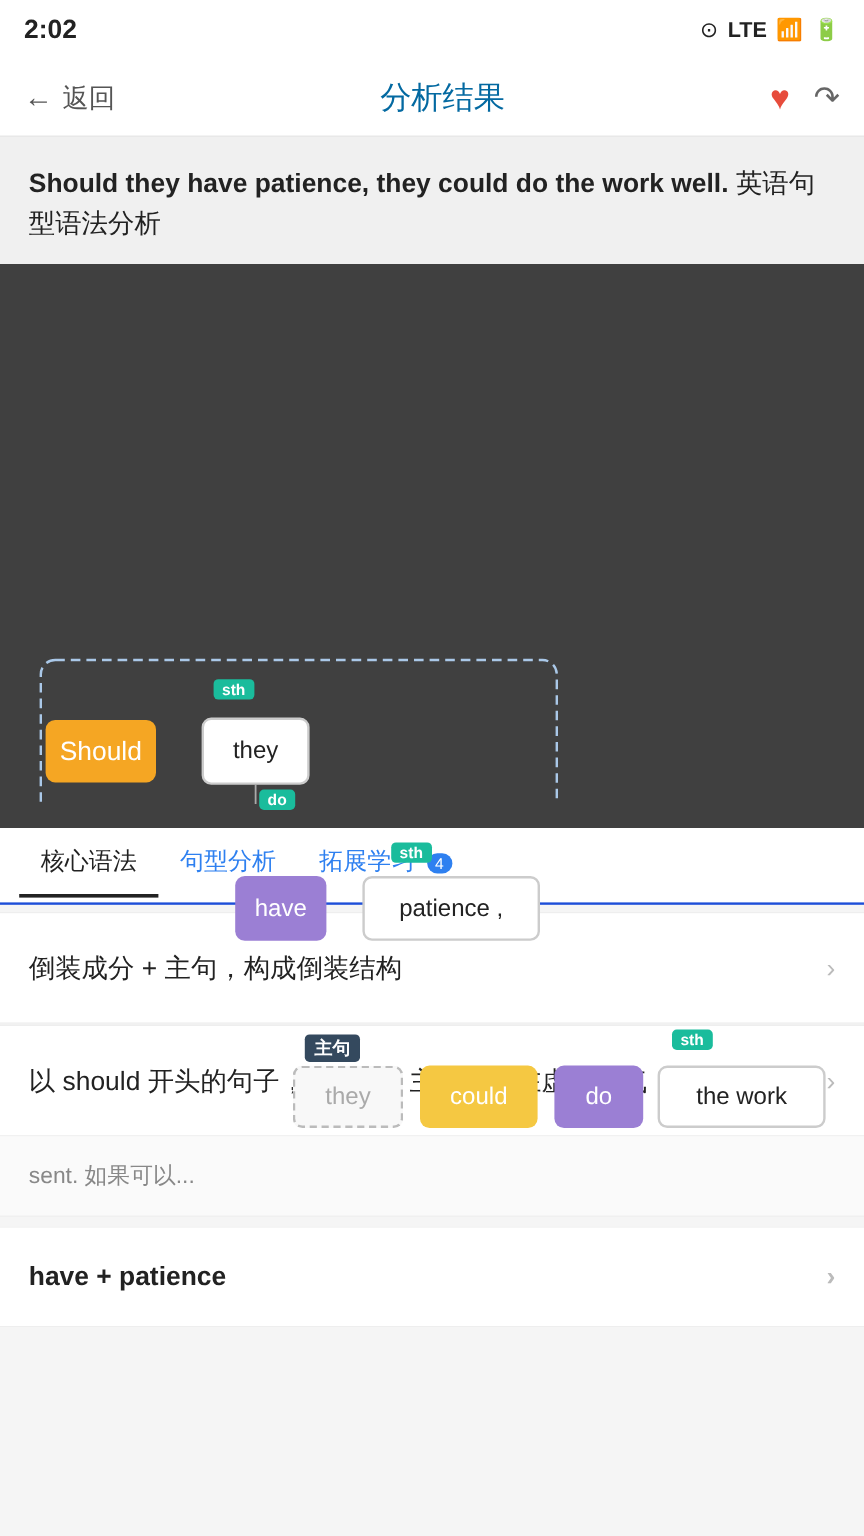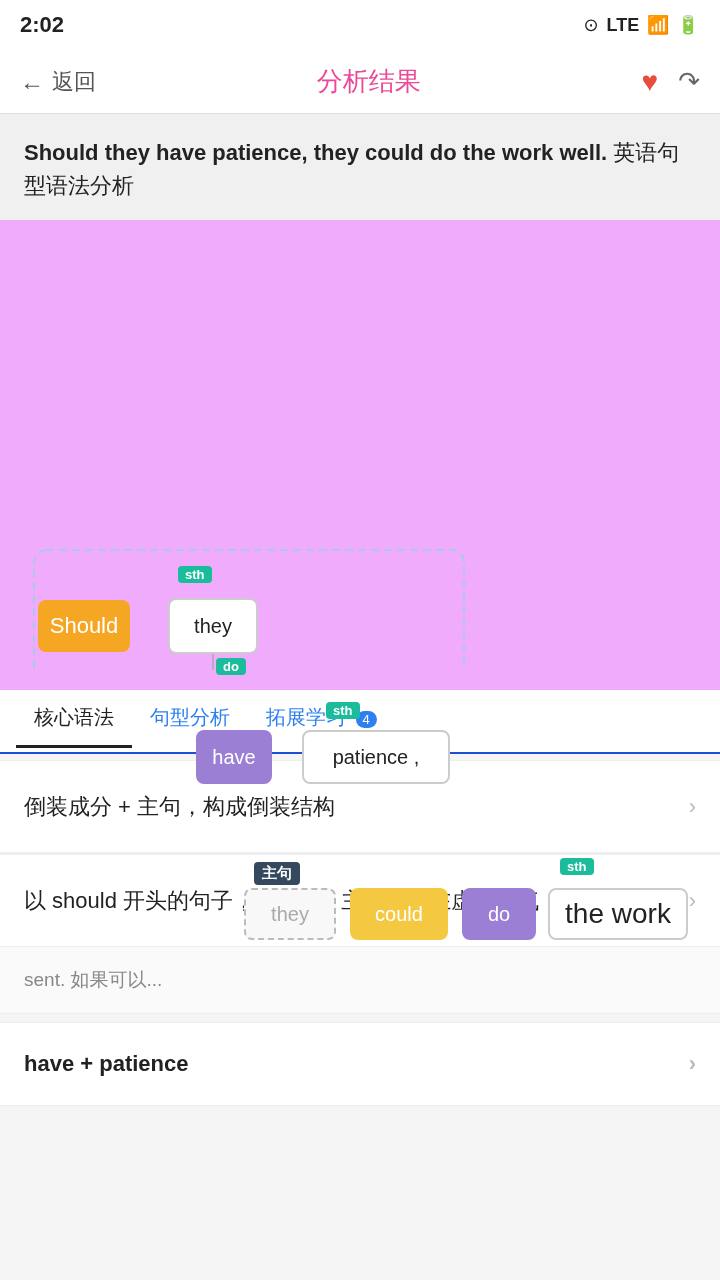--- a/index.html
+++ b/index.html
@@ -43,42 +43,42 @@
     .nav-left {
       display: flex;
       align-items: center;
       gap: 8px;
       font-size: 22px;
       color: #555;
     }
     .nav-title {
       font-size: 26px;
       font-weight: 500;
-      color: #ec4899;
+      color: #0369a1;
     }
     .nav-right {
       display: flex;
       gap: 20px;
       align-items: center;
     }
     
     .sentence-header {
       background: #f0f0f0;
       padding: 22px 24px 18px 24px;
       font-size: 22px;
       line-height: 1.5;
       color: #222;
     }
     .sentence-header span.bold {
       font-weight: 700;
       text-align: center;
     }
     
     .diagram-area {
-      background: #f0abfc;
+      background: #404040;
       padding: 20px 16px 20px 16px;
       min-height: 440px;
       position: relative;
     }
     .diagram-inner {
       position: relative;
       width: 688px;
       height: 430px;
     }
     
@@ -278,21 +278,21 @@
     </div>
 
     <div class="tag tag-teal" style="left:544px;top:618px;">sth</div>
 
     <div class="node" style="left:228px;top:648px;width:92px;height:52px;font-size:20px;border:2px dashed #bbb;background:#f8f8f8;color:#aaa;">they</div>
 
     <div class="node node-yellow" style="left:334px;top:648px;width:98px;height:52px;font-size:20px;">could</div>
 
     <div class="node node-purple" style="left:446px;top:648px;width:74px;height:52px;font-size:20px;">do</div>
 
-    <div class="node node-white" style="left:532px;top:648px;width:140px;height:52px;font-size:28px;">the work</div>
+    <div class="node node-white" style="left:532px;top:648px;width:140px;height:52px;font-size:20px;">the work</div>
 
   </div>
 </div>
 
 <div class="tabs">
   <div class="tab active">
     <span>核心语法</span>
   </div>
   <div class="tab blue">
     <span>句型分析</span>

